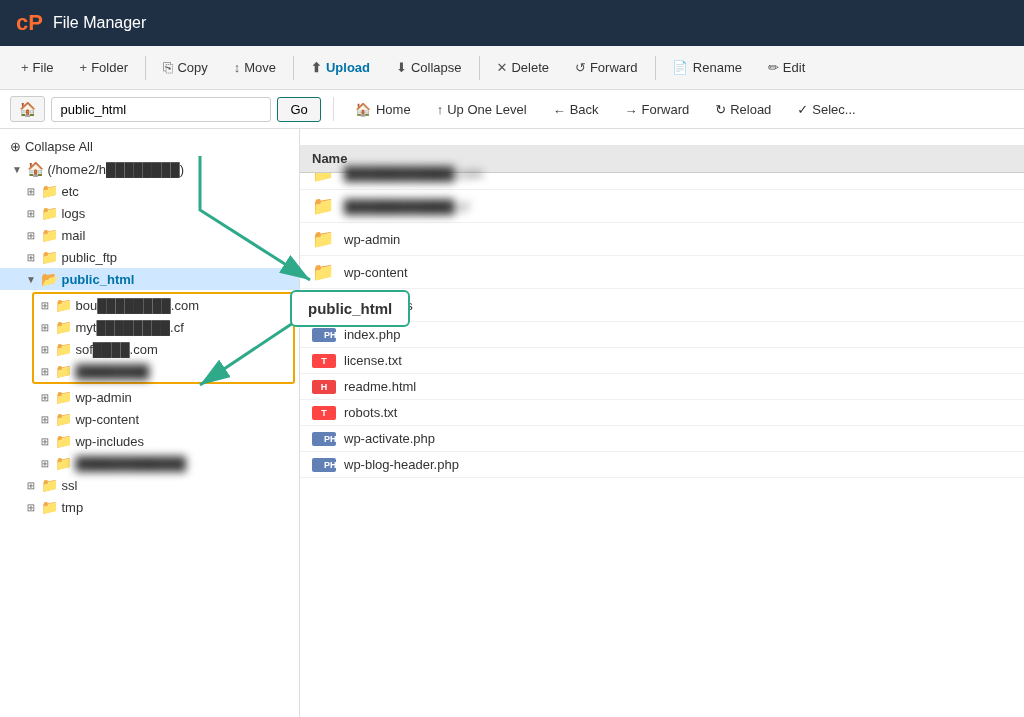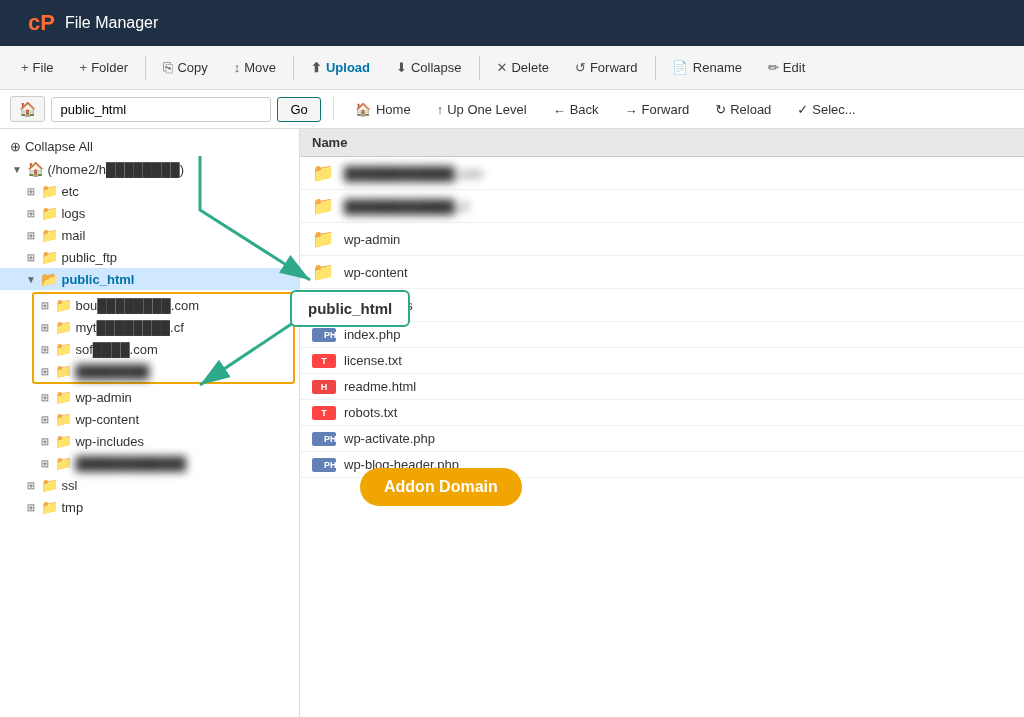--- a/index.html
+++ b/index.html
@@ -2,21 +2,21 @@
 <html><head>
   <meta charset="utf-8">
   <style>
     * { box-sizing: border-box; margin: 0; padding: 0; }
     body { font-family: Arial, sans-serif; font-size: 13px; background: #f0f0f0; }
 
     
     .app-header {
       background: #1f3044;
       color: white;
-      padding: 10px 28px;
+      padding: 10px 16px;
       display: flex;
       align-items: center;
       gap: 10px;
       height: 46px;
     }
     .app-header .cp-logo {
       font-size: 22px;
       font-weight: bold;
       color: #ff6c2f;
     }
@@ -156,21 +156,21 @@
       overflow-y: auto;
     }
     .file-list-header {
       background: #e8e8e8;
       border-bottom: 1px solid #ccc;
       padding: 6px 12px;
       font-weight: bold;
       font-size: 13px;
       color: #333;
       position: sticky;
-      top: 0;
+      top: 16px;
     }
     .file-row {
       display: flex;
       align-items: center;
       padding: 5px 12px;
       border-bottom: 1px solid #f0f0f0;
       gap: 8px;
     }
     .file-row.blurred .file-name {
       filter: blur(4px);
@@ -465,17 +465,14 @@
 
     <path d="M 200 156 L 200 210 L 310 280" stroke="#2eaa8a" stroke-width="3" fill="none" marker-end="url(#arrowhead-teal)"></path>
 
     <path d="M 305 315 L 200 385" stroke="#2eaa8a" stroke-width="3" fill="none" marker-end="url(#arrowhead-teal2)"></path>
   </svg>
 
   <div class="callout-box" style="top: 290px; left: 290px; z-index: 200;">
     <span>public_html</span>
   </div>
 
-  <div class="callout-addon" style="top: 468px; left: 360px; z-index: 200;">
-    <span>Addon Domain</span>
-  </div>
 
 </div>
 
 </body></html>

